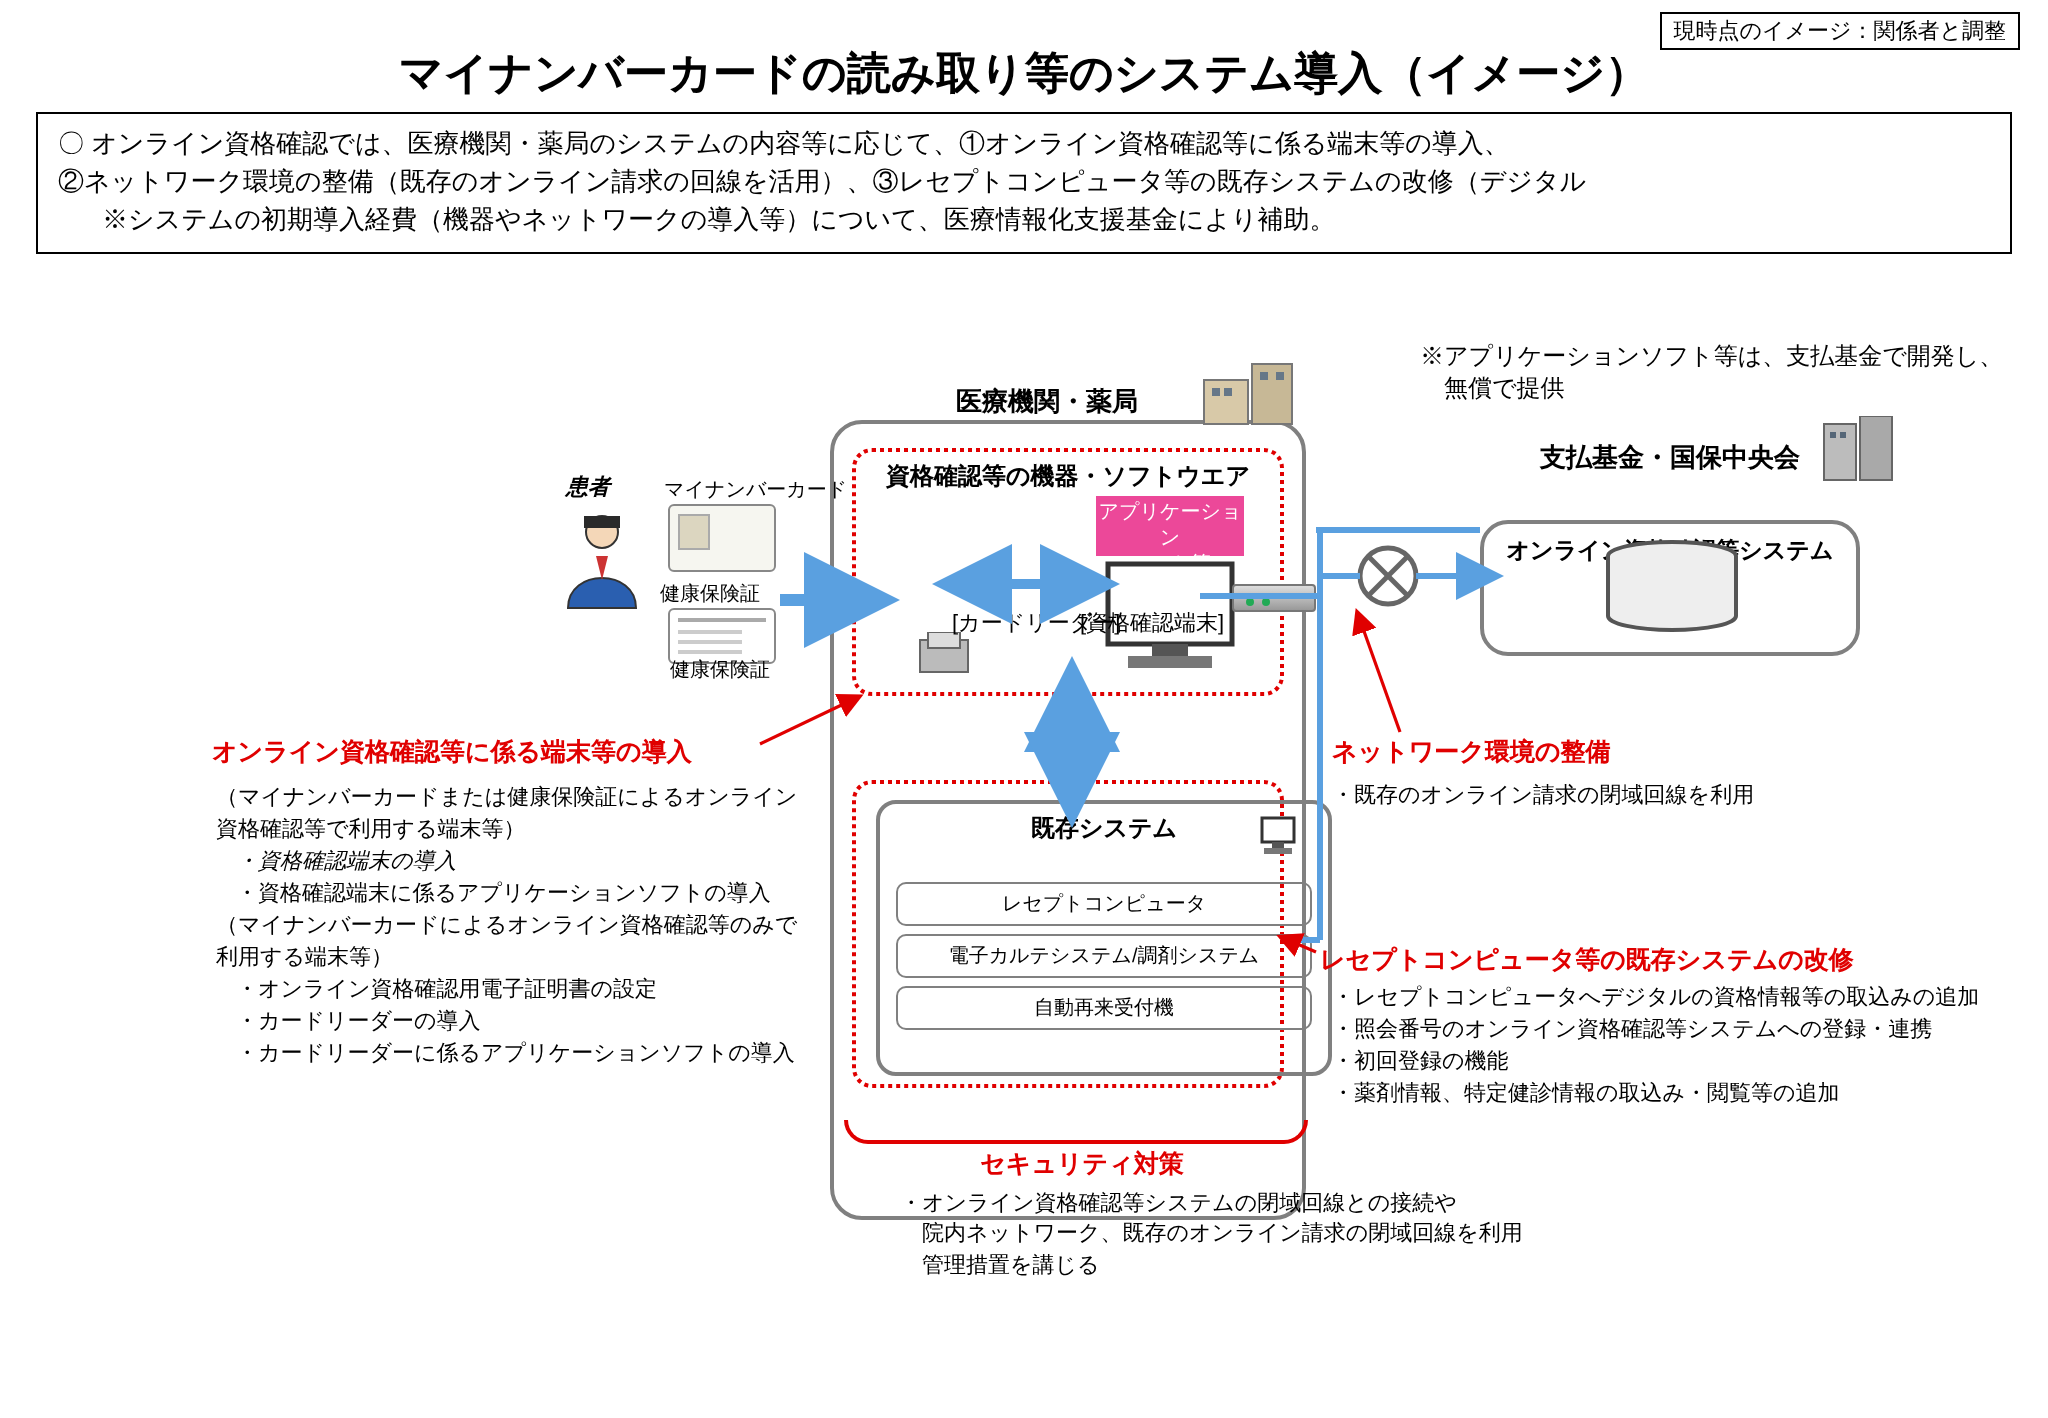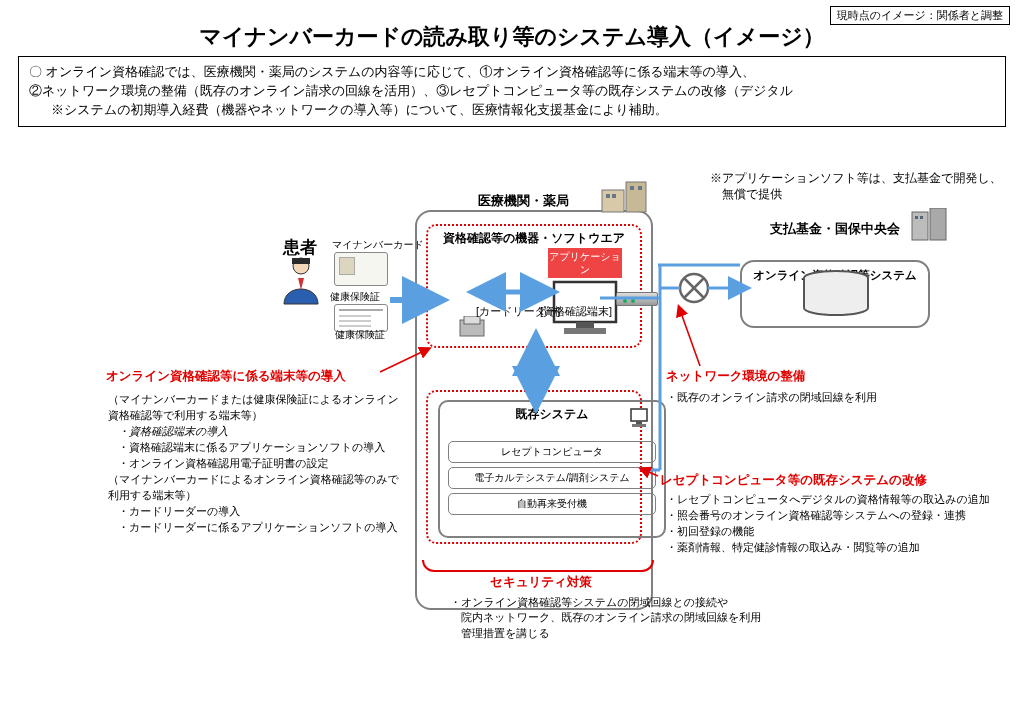--- a/index.html
+++ b/index.html
@@ -73,21 +73,21 @@
   }
   .equip-title {
     text-align: center;
     font-weight: bold;
     font-size: 12px;
   }
   .app-soft {
     position: absolute;
     top: 22px; left: 120px;
     width: 74px; height: 30px;
-    background: #ef4444;
+    background: #ec4899;
     color: #fff;
     font-size: 10px;
     text-align: center;
     line-height: 1.3;
     padding-top: 2px;
   }
   .card-reader-svg {
     position: absolute;
     top: 90px; left: 30px;
     width: 32px; height: 24px;
@@ -140,21 +140,22 @@
   .exist-pc {
     position: absolute;
     top: 6px; right: 12px;
     width: 22px; height: 22px;
   }
   
   .patient-label {
     position: absolute;
     top: 66px; left: 283px;
     font-weight: bold;
-    font-size: 17px;
+    font-size: 11px;
+    font-style: italic;
   }
   .patient-svg {
     position: absolute;
     top: 86px; left: 280px;
     width: 42px; height: 50px;
   }
   .mnc-label {
     position: absolute;
     top: 68px; left: 332px;
     font-size: 10px;
@@ -389,22 +390,22 @@
   <div class="router"></div>
 
   <div class="callout callout1">オンライン資格確認等に係る端末等の導入</div>
   <div class="callout callout-net">ネットワーク環境の整備</div>
   <div class="callout callout-exist">レセプトコンピュータ等の既存システムの改修</div>
 
   <div class="block block1">
     <div>（マイナンバーカードまたは健康保険証によるオンライン資格確認等で利用する端末等）</div>
     <div style="padding-left:10px;font-style:italic;">・資格確認端末の導入</div>
     <div style="padding-left:10px;">・資格確認端末に係るアプリケーションソフトの導入</div>
+    <div>（マイナンバーカードによるオンライン資格確認等のみで利用する端末等）</div>
     <div style="padding-left:10px;">・オンライン資格確認用電子証明書の設定</div>
-    <div>（マイナンバーカードによるオンライン資格確認等のみで利用する端末等）</div>
     <div style="padding-left:10px;">・カードリーダーの導入</div>
     <div style="padding-left:10px;">・カードリーダーに係るアプリケーションソフトの導入</div>
   </div>
 
   <div class="net-text">・既存のオンライン請求の閉域回線を利用</div>
 
   <div class="exist-text">
     <div>・レセプトコンピュータへデジタルの資格情報等の取込みの追加</div>
     <div>・照会番号のオンライン資格確認等システムへの登録・連携</div>
     <div>・初回登録の機能</div>

